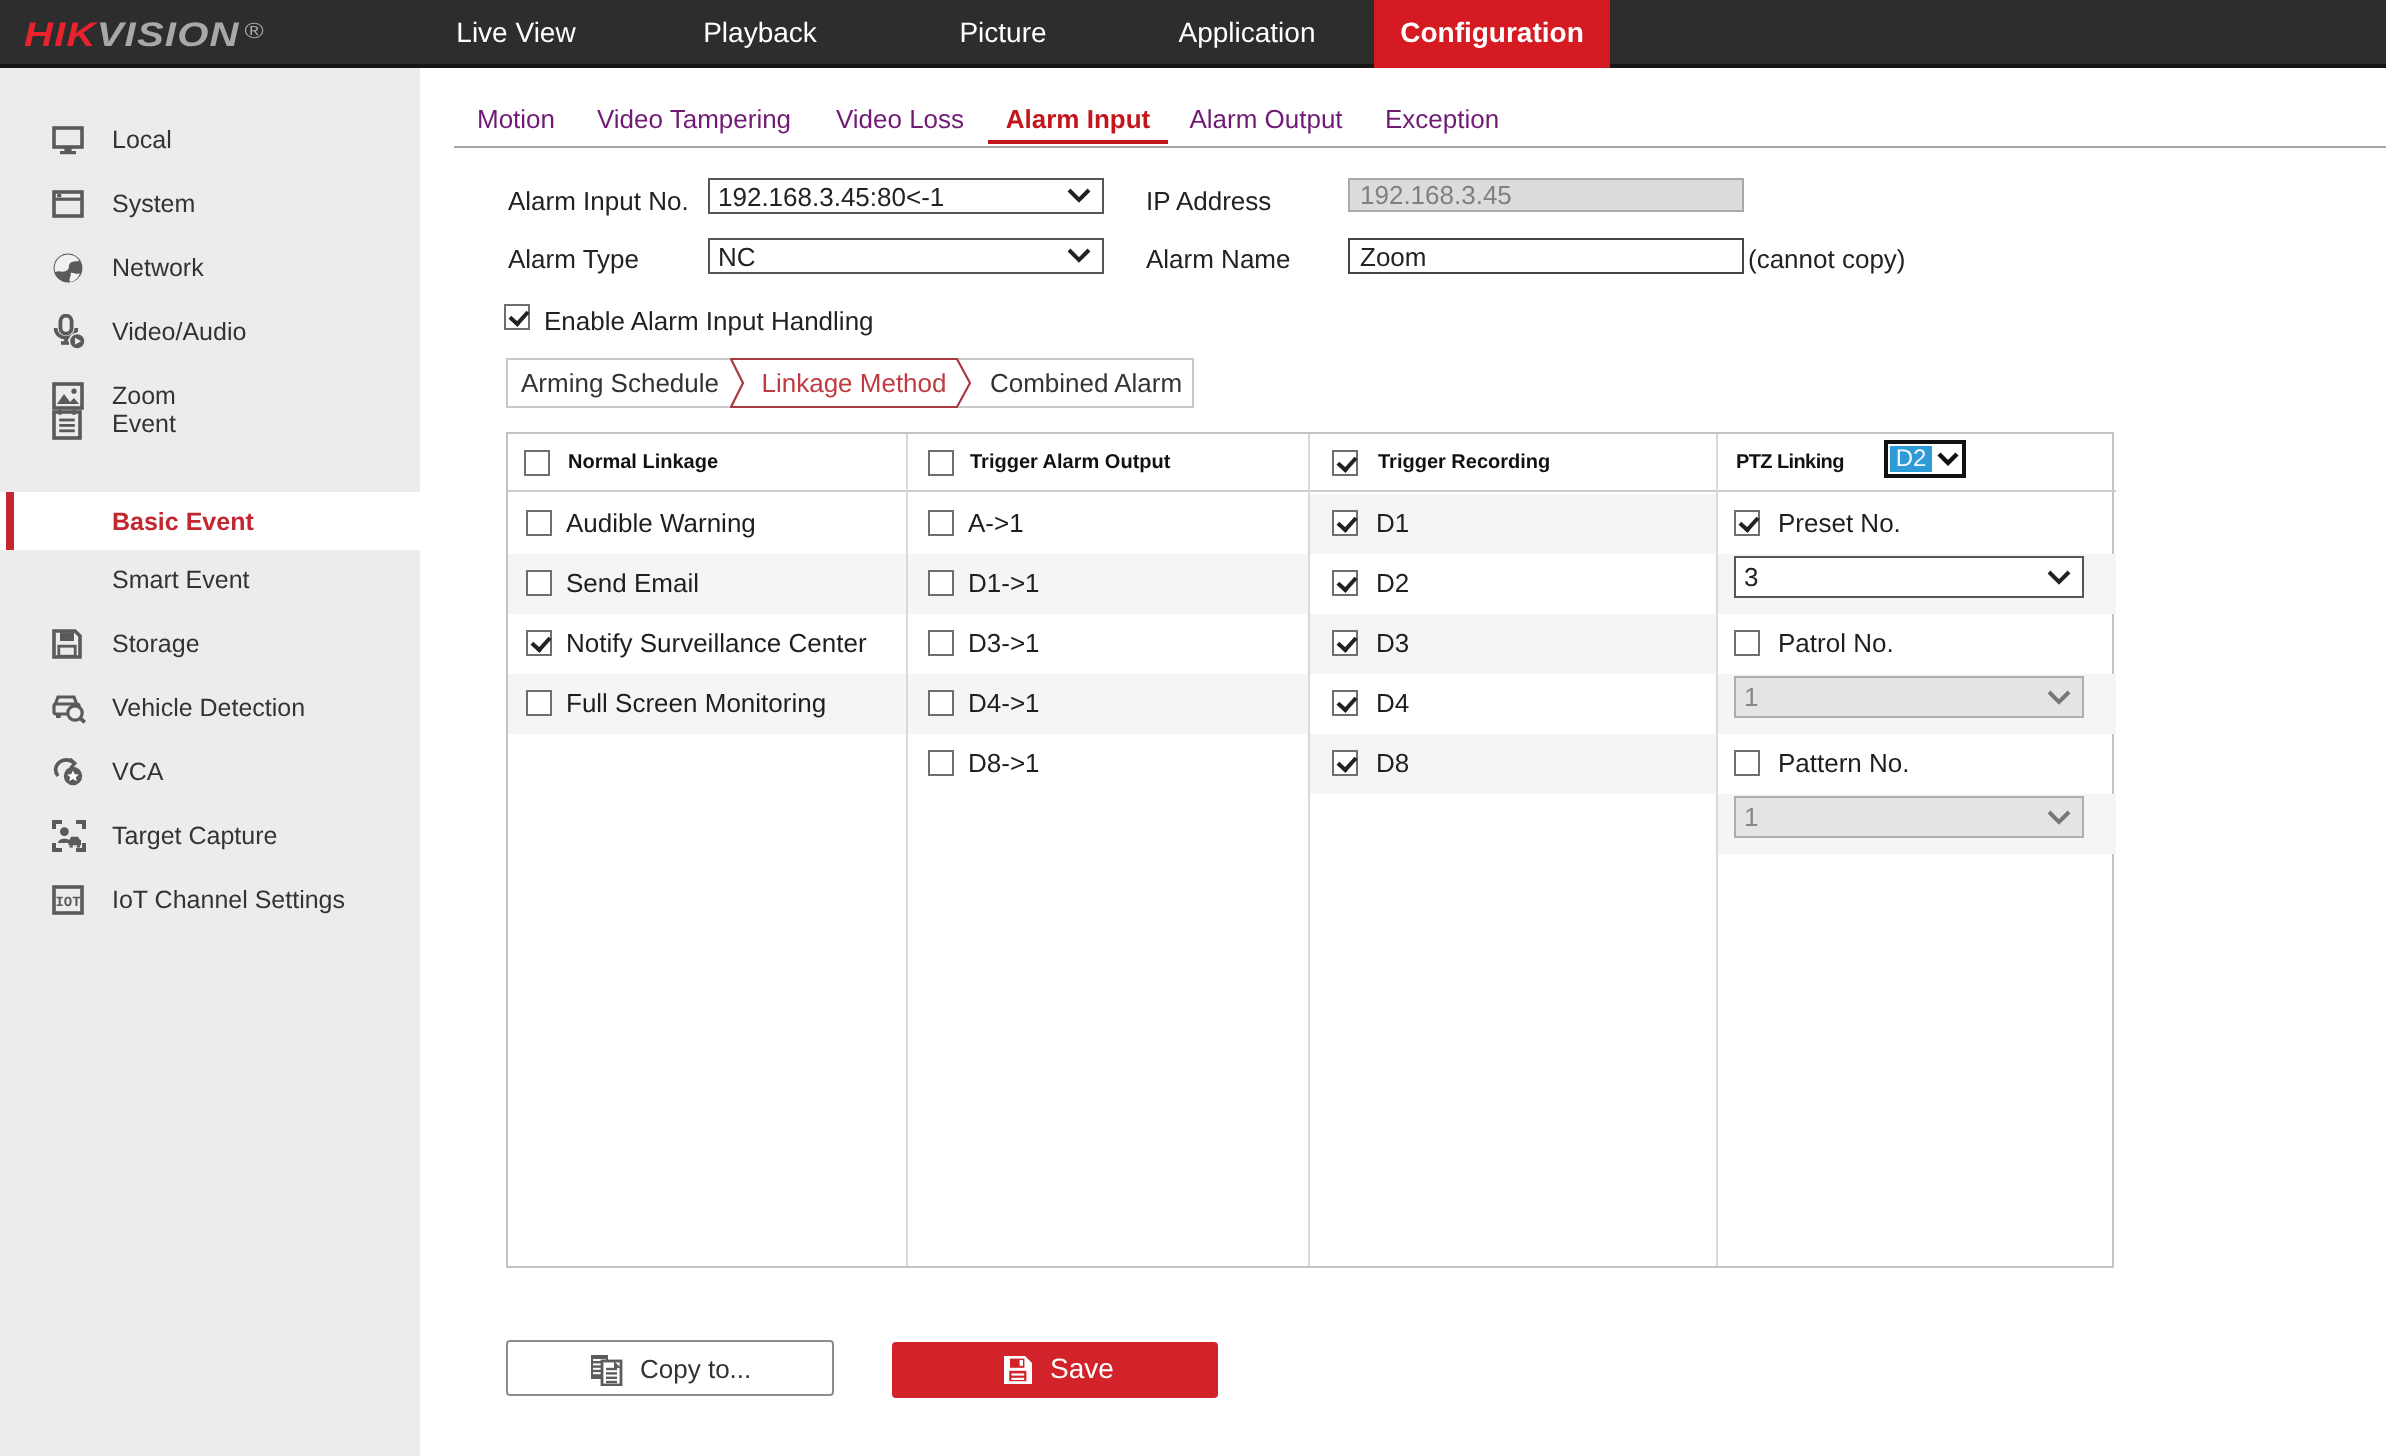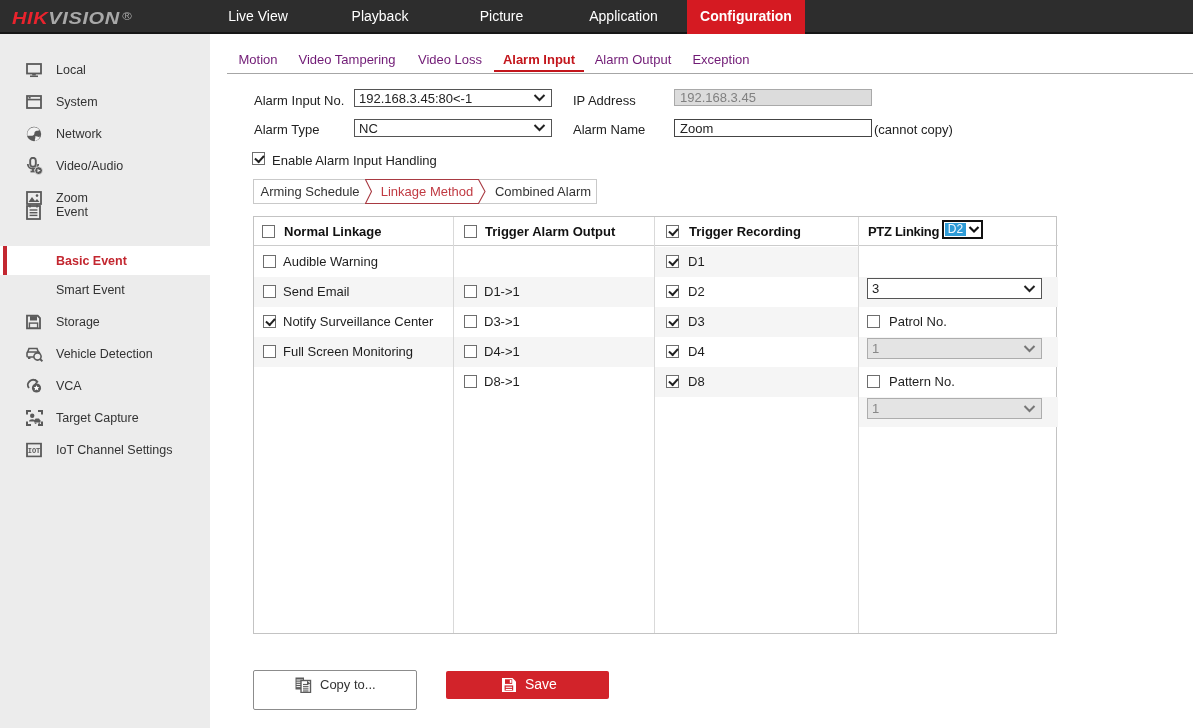--- a/index.html
+++ b/index.html
@@ -44,27 +44,27 @@
 
 
 #subtabs { position:absolute; left:43px; top:147px; width:344px; height:25px; border:1px solid #c9c9c9; background:#fff; }
 .subtab { position:absolute; top:0; height:23px; line-height:23px; font-size:13px; color:#333; transform:translateX(-50%); white-space:nowrap; }
 
 
 #ltable { position:absolute; left:43px; top:184px; width:804px; height:418px; border:1px solid #c3c3c3; }
 .col { position:absolute; top:0; height:100%; }
 .colb { border-right:1px solid #d9d9d9; }
 .throw { position:absolute; left:0; top:0; width:100%; height:29px; border-bottom:1px solid #ccc; }
-.hlabel { position:absolute; left:30px; top:0; height:29px; line-height:29px; font-weight:bold; font-size:13px; color:#111; white-space:nowrap; }
+.hlabel { position:absolute; left:30px; top:0; height:29px; line-height:29px; font-weight:bold; font-size:10px; color:#111; white-space:nowrap; }
 .trow { position:absolute; left:0; width:100%; height:30px; }
 .gray { background:#f5f5f5; }
 .trow .rlabel { position:absolute; left:29px; top:0; height:30px; line-height:30px; font-size:13px; color:#1e1e1e; white-space:nowrap; }
 
 
-#btncopy { position:absolute; left:43px; top:638px; width:164px; height:40px; border:1px solid #8c8c8c; border-radius:2px; background:#fff; }
+#btncopy { position:absolute; left:43px; top:638px; width:164px; height:28px; border:1px solid #8c8c8c; border-radius:2px; background:#fff; }
 #btnsave { position:absolute; left:236px; top:639px; width:163px; height:28px; border-radius:2px; background:#d2232a; }
 .btnlbl { position:absolute; top:0; height:28px; line-height:27px; font-size:13px; }
 </style>
 </head>
 <body>
 <div id="header">
   <span id="logo"><span class="hik">HIK</span><span class="vision">VISION</span><span class="reg">®</span></span>
   <div class="navitem" style="left:197px;width:122px;">Live View</div>
   <div class="navitem" style="left:319px;width:122px;">Playback</div>
   <div class="navitem" style="left:441px;width:121px;">Picture</div>
@@ -254,20 +254,24 @@
       <div class="trow gray" style="top:120px;">
           <span class="cb" style="left:9px; top:8px;"></span>
           <span class="rlabel">Full Screen Monitoring</span>
         </div>
     </div>
     <div class="col colb" style="left:200px; width:201px;">
       <div class="throw">
           <span class="cb" style="left:10px; top:8px;"></span>
           <span class="hlabel" style="left:31px;">Trigger Alarm Output</span>
         </div>
+      <div class="trow" style="top:30px;">
+          <span class="cb" style="left:10px; top:8px;"></span>
+          <span class="rlabel" style="left:30px;">A-&gt;1</span>
+        </div>
       <div class="trow gray" style="top:60px;">
           <span class="cb" style="left:10px; top:8px;"></span>
           <span class="rlabel" style="left:30px;">D1-&gt;1</span>
         </div>
       <div class="trow" style="top:90px;">
           <span class="cb" style="left:10px; top:8px;"></span>
           <span class="rlabel" style="left:30px;">D3-&gt;1</span>
         </div>
       <div class="trow gray" style="top:120px;">
           <span class="cb" style="left:10px; top:8px;"></span>
@@ -307,20 +311,24 @@
     <div class="col" style="left:605px; width:199px;">
       <div class="throw">
         <span class="hlabel" style="left:9px; letter-spacing:-0.3px;">PTZ Linking</span>
         <div style="position:absolute; left:83px; top:3px; width:41px; height:19px; border:2px solid #111; background:#fff;">
           <span style="position:absolute; left:1px; top:1px; bottom:1px; width:21px; background:#2e9bd6; color:#f2f7ff; font-size:12px; line-height:13px; text-align:center;">D2</span>
           <svg style="position:absolute; right:1px; top:4px;" width="12" height="8" viewBox="0 0 12 8">
               <path d="M1.5 1 L6 5.5 L10.5 1" stroke="#111" stroke-width="2.2" fill="none"></path>
             </svg>
         </div>
       </div>
+      <div class="trow" style="top:30px;">
+          <span class="cb checked" style="left:8px; top:8px;"></span>
+          <span class="rlabel" style="left:30px;">Preset No.</span>
+        </div>
       <div class="trow gray" style="top:60px;"></div>
       <div class="selectbox" style="left:8px; top:61px; width:175px; height:21px;">
           <span class="val">3</span>
           <svg class="chev" width="13" height="8" viewBox="0 0 13 8">
             <path d="M1.5 1 L6.5 6 L11.5 1" stroke="#222" stroke-width="2" fill="none"></path>
           </svg>
         </div>
       <div class="trow" style="top:90px;">
           <span class="cb" style="left:8px; top:8px;"></span>
           <span class="rlabel" style="left:30px;">Patrol No.</span>

